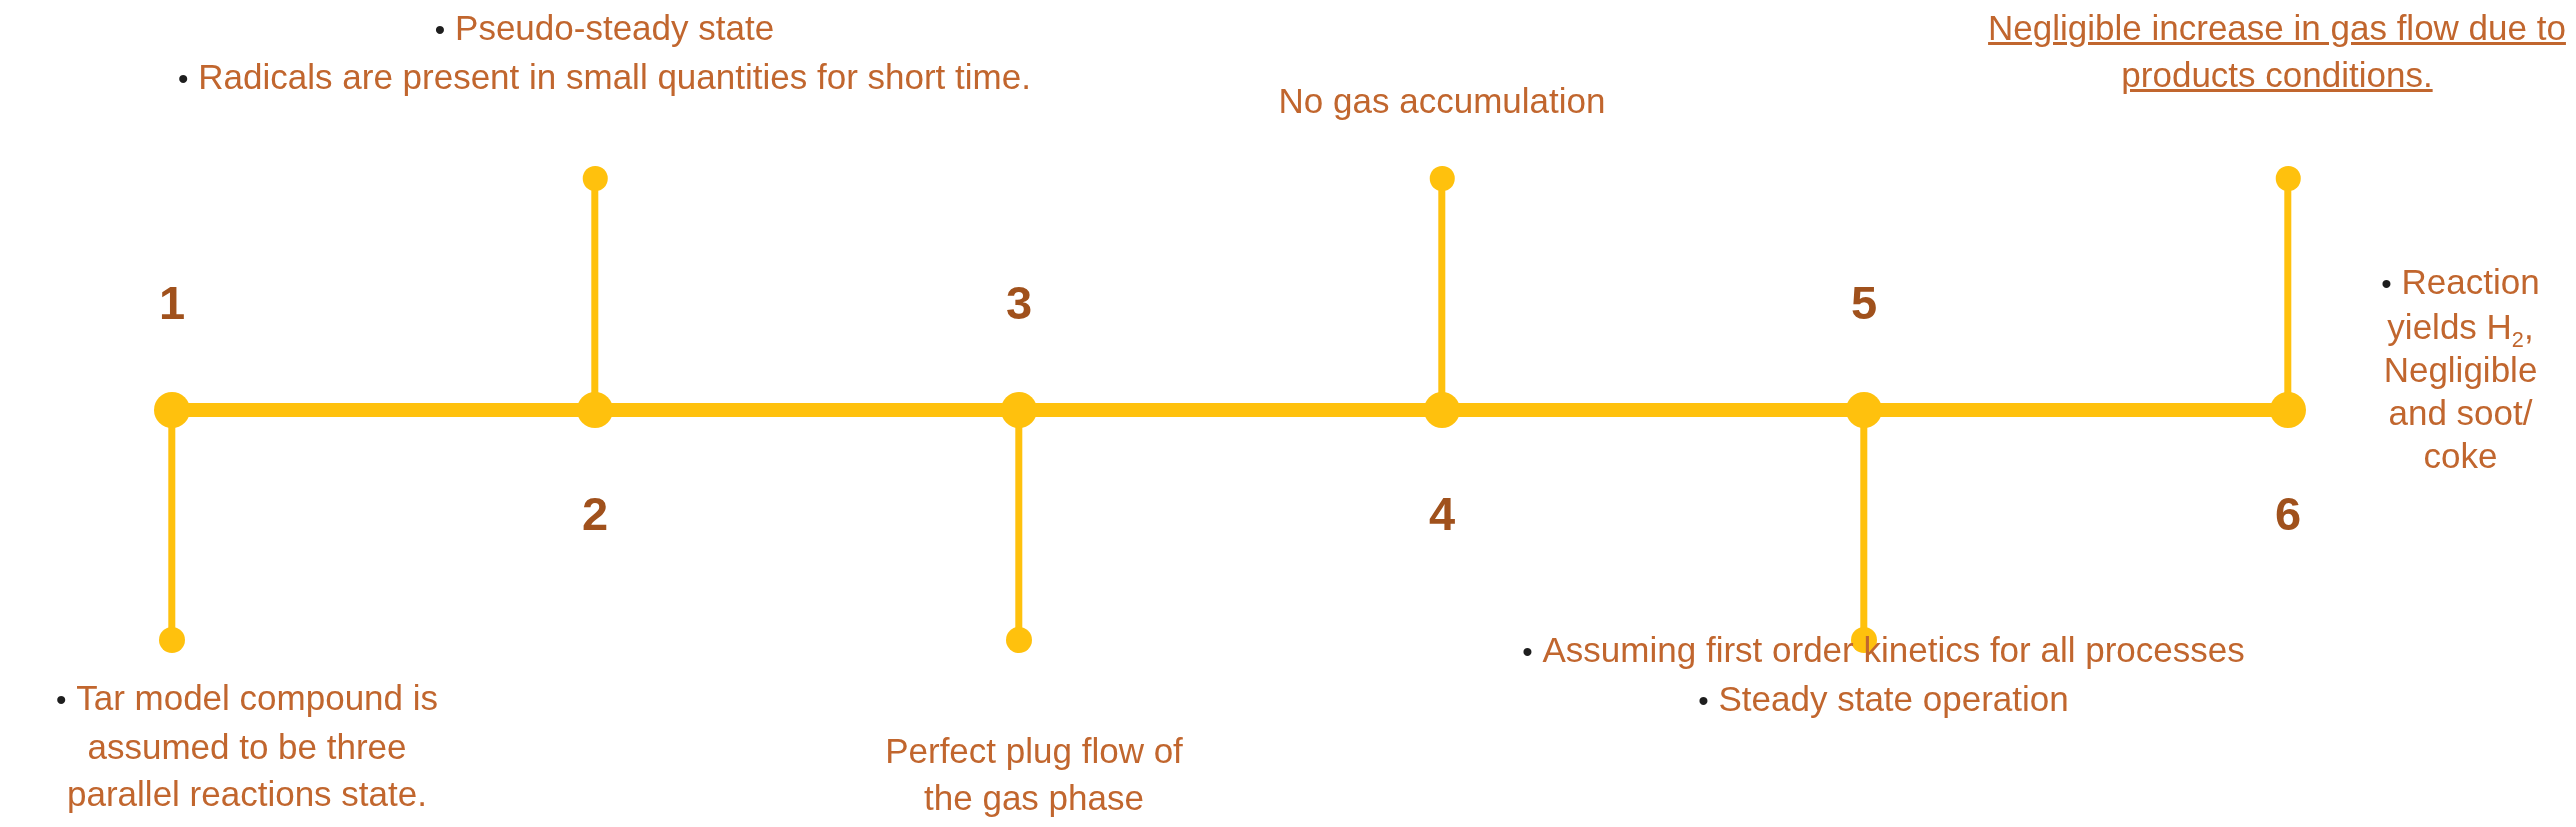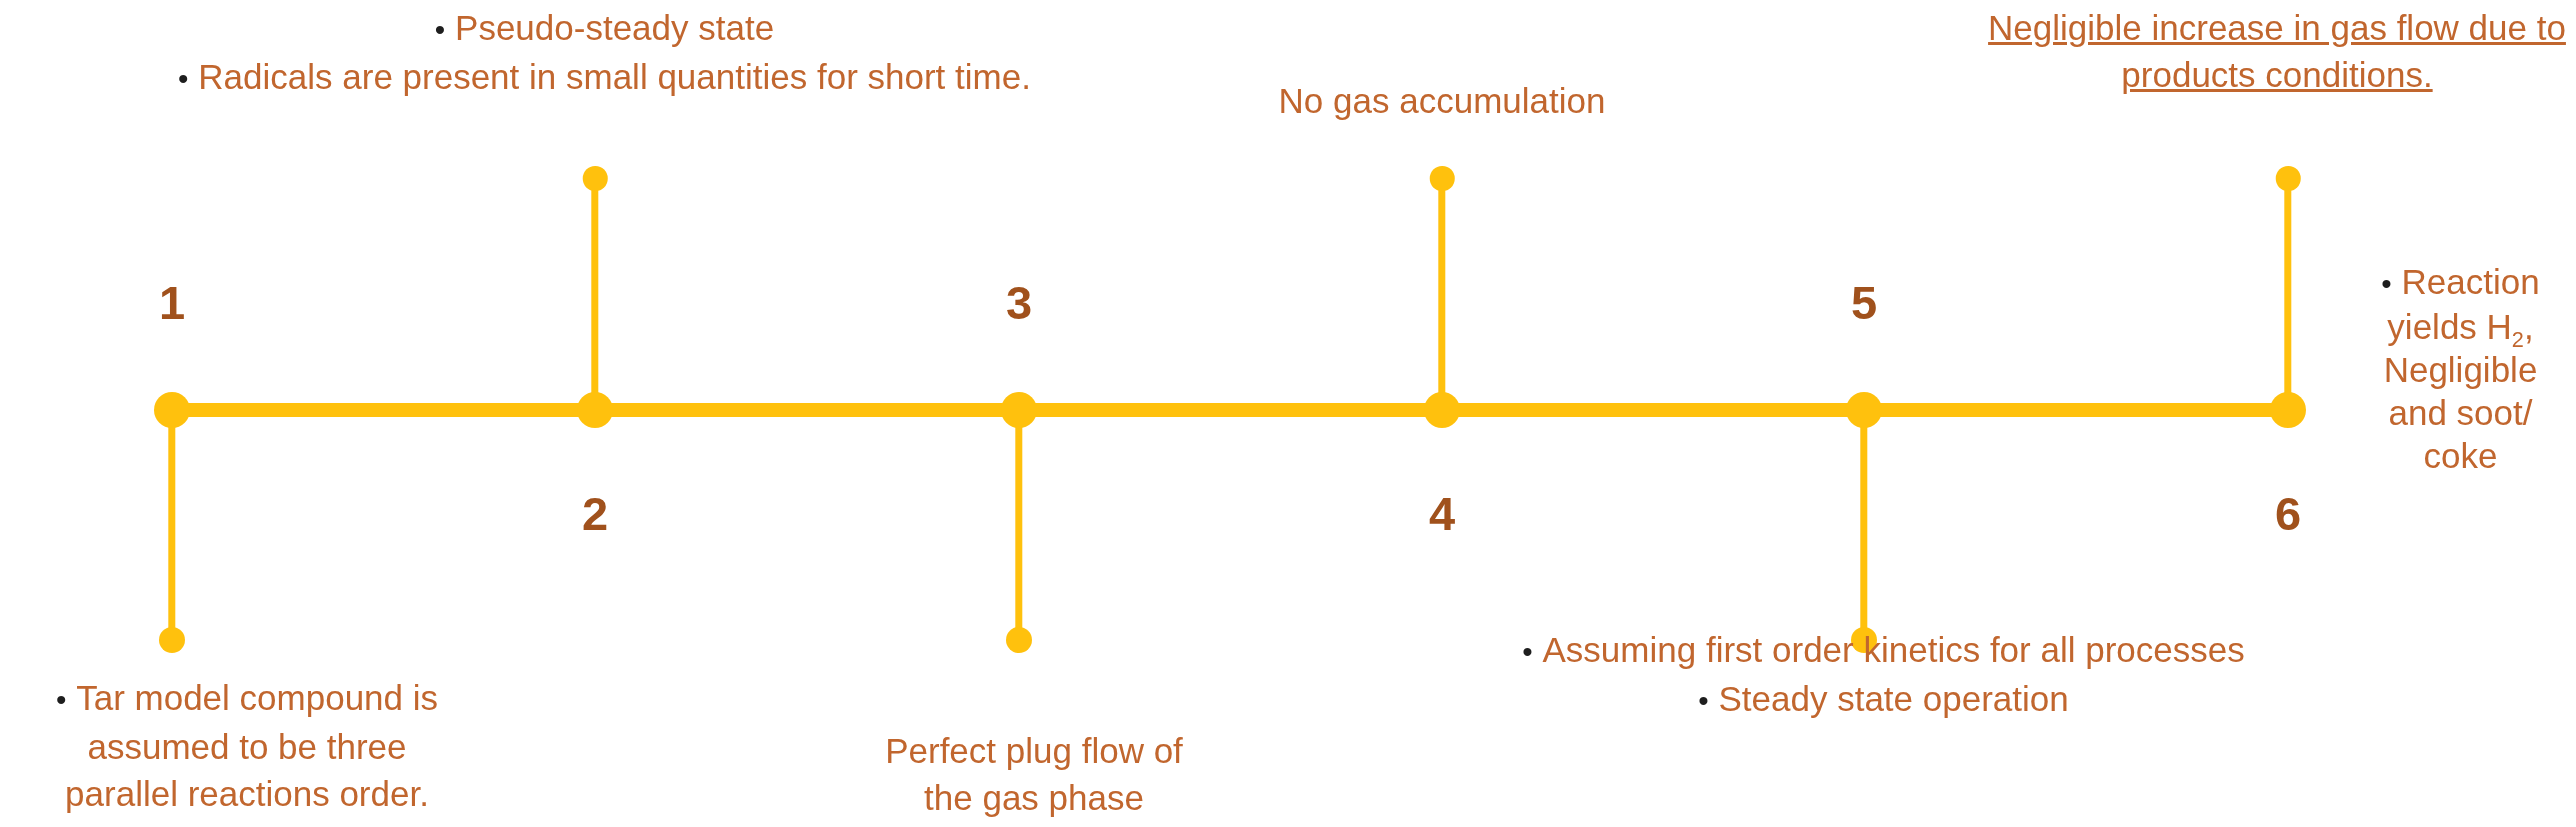--- a/index.html
+++ b/index.html
@@ -132,21 +132,21 @@
   </div>
 
   <div class="note node6-above">
     <div class="line"><span>Negligible increase in gas flow due to</span></div>
     <div class="line"><span>products conditions.</span></div>
   </div>
 
   <div class="note node1-below">
     <div class="line"><span class="bullet">•</span><span>Tar model compound is</span></div>
     <div class="line"><span>assumed to be three</span></div>
-    <div class="line"><span>parallel reactions order.</span></div>
+    <div class="line"><span>parallel reactions state.</span></div>
   </div>
 
   <div class="note node3-below">
     <div class="line"><span>Perfect plug flow of</span></div>
     <div class="line"><span>the gas phase</span></div>
   </div>
 
   <div class="note node5-below">
     <div class="line"><span class="bullet">•</span><span>Assuming first order kinetics for all processes</span></div>
     <div class="line"><span class="bullet">•</span><span>Steady state operation</span></div>

